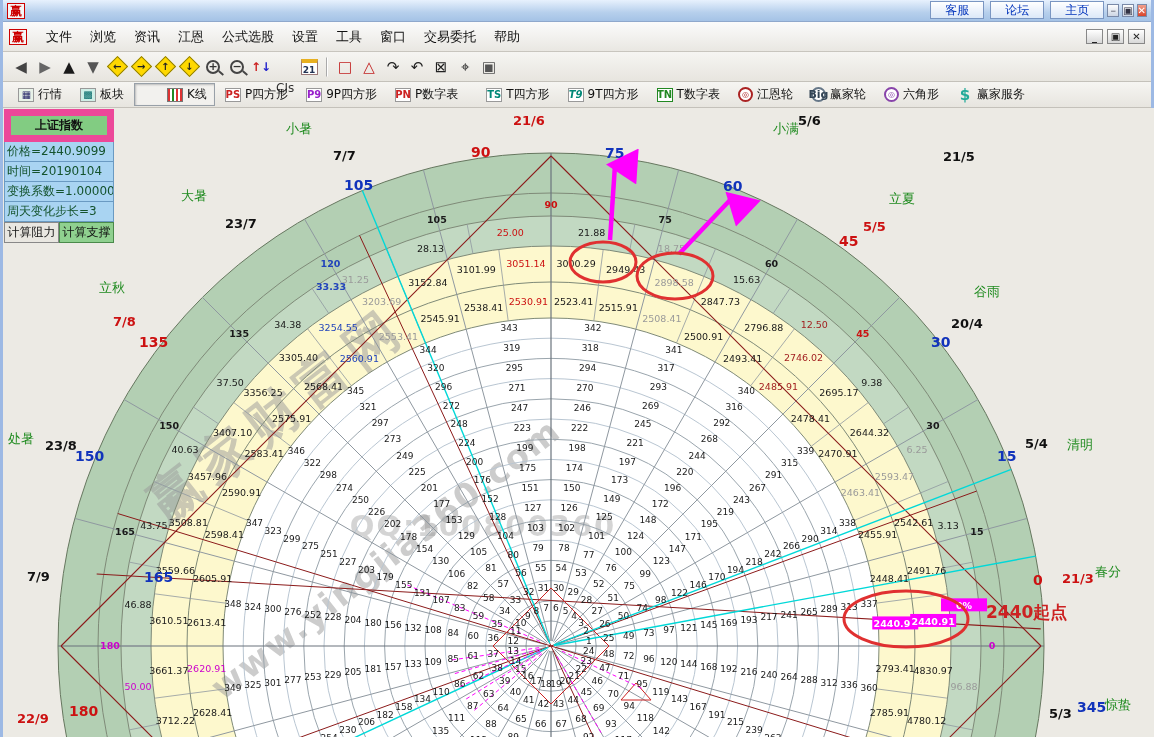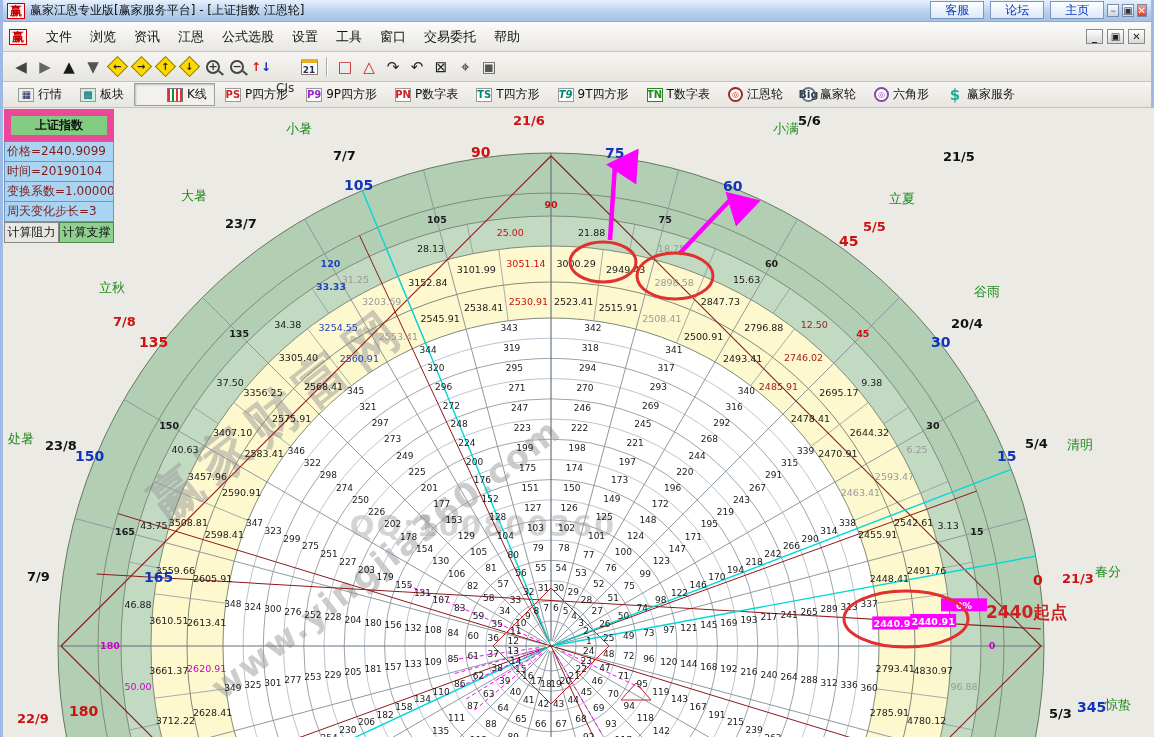--- a/index.html
+++ b/index.html
@@ -33,47 +33,46 @@
   .mag { position:relative; font-size:11px; font-weight:bold; width:14px; height:14px; border:2px solid #444; border-radius:50%; display:flex; align-items:center; justify-content:center; color:#333; }
   .mag::after { content:""; position:absolute; width:6px; height:2px; background:#444; right:-6px; bottom:-2px; transform:rotate(40deg); }
   .caltool { width:17px; height:16px; border:1px solid #977; background:#fff; font-size:9px; font-weight:bold; color:#235; text-align:center; line-height:14px; border-top:4px solid #e8b020; }
   .t2 .tbtn { display:flex; align-items:center; gap:4px; padding:2px 7px; margin:0 1px; border:1px solid transparent; cursor:pointer; color:#111; }
   .t2 .tbtn.pressed { border:1px solid #98a0a8; background:#f2f1ee; box-shadow:inset 1px 1px 2px #bbb;padding-left:32px; }
   .ic { width:16px; height:14px; font-size:10px; font-weight:bold; display:flex; align-items:center; justify-content:center; border:1px solid #999; background:#fff; }
   .ic.grid { color:#226; background:#e8f2e8; letter-spacing:-1px; }
   .ic.blocks { color:#066; background:#cfeee6; }
   .ic.kline { background:repeating-linear-gradient(90deg,#d33 0 2px,#fff 2px 4px,#282 4px 6px,#fff 6px 8px,#d33 8px 10px,#fff 10px 12px); border-color:#777; }
   .ic.ps { color:#c22; } .ic.p9 { color:#92c; } .ic.pn { color:#c22; }
-  .ic.ts { color:#087; } .ic.t9 { color:#087;font-style:italic; } .ic.tn { color:#282; border-color:#282; }
+  .ic.ts { color:#087;margin-left:10px; } .ic.t9 { color:#087;font-style:italic; } .ic.tn { color:#282; border-color:#282; }
   .ic.round { border-radius:50%; border:2px solid #a22; color:#a22; font-size:8px; width:15px; height:15px; }
   .ic.big { border-radius:50%; border:2px solid #678; color:#345; font-size:11px; width:15px; height:15px; }
   .ic.hex { border-radius:50%; border:2px solid #84a; color:#84a; font-size:8px; width:15px; height:15px; }
   .ic.dollar { border:none; background:none; color:#2a9; font-size:15px; }
 
   
   .main { position:relative; width:1154px; height:629px; background:#eceae4; overflow:hidden; }
   svg text { font-family:"DejaVu Sans","Liberation Sans",sans-serif; }
 
   
   .panel { position:absolute; left:1px; top:1px; width:110px; z-index:5; font-size:12px; }
   .panel-h { background:#82cc82; border:7px solid #ec4899; text-align:center; font-weight:bold; color:#111; padding:1px 0; }
-  .panel-r { background:#a9d4f2; border:1px solid #6a9ac2; border-top:none; color:#7f1d1d; padding:1px 2px; white-space:nowrap; overflow:hidden; }
+  .panel-r { background:#a9d4f2; border:1px solid #6a9ac2; border-top:none; color:#14532d; padding:1px 2px; white-space:nowrap; overflow:hidden; }
   .panel-btns { display:flex;border-radius:9px; }
   .pbtn { flex:1; text-align:center; padding:1px 0; border:1px solid #888; cursor:pointer; font-size:12px; color:#111; }
   .pbtn.res { background:#e9e7e1; }
   .pbtn.sup { background:#8fd08f; border-color:#4a8a4a; }
 </style>
 </head>
 <body>
 
 <div class="win">
 
   <div class="titlebar">
     <span class="appicon">赢</span>
-    <span class="tb-title">赢家江恩专业版[赢家服务平台] - [上证指数 江恩轮]</span>
     <span class="tb-spacer"></span>
     <span id="linkbtns"><span class="tb-link">客服</span><span class="tb-link">论坛</span><span class="tb-link">主页</span></span>
     <span id="winbtns"><span class="winbtn">－</span><span class="winbtn">▣</span><span class="winbtn close">✕</span></span>
   </div>
 
   <div class="menubar">
     <span class="appicon">赢</span>
     <span id="menuitems" style="display:flex;">
         <span class="menu-item">文件</span>
         <span class="menu-item">浏览</span>

